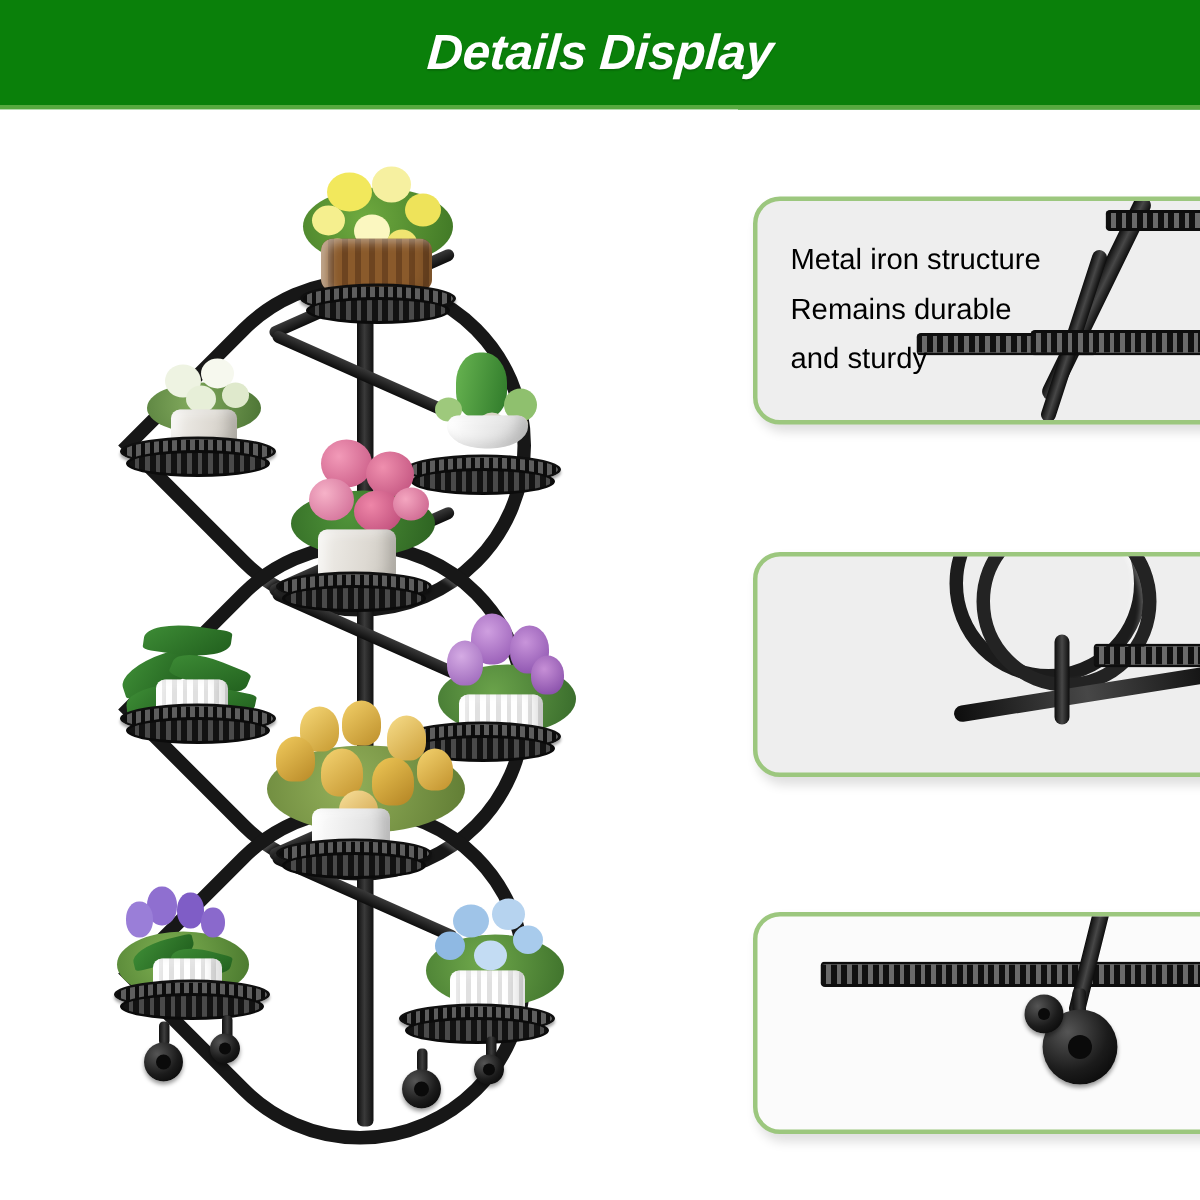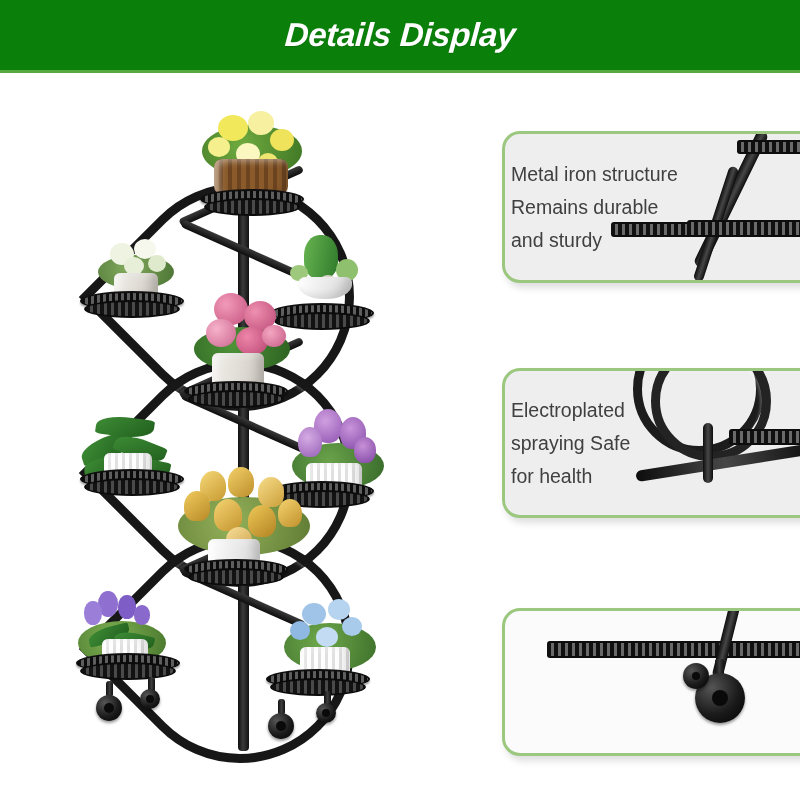--- a/index.html
+++ b/index.html
@@ -181,25 +181,25 @@
     width: 320px;           
     border: 3px solid #9cc77e;
     border-radius: 18px;
     background: #eeeeee;
     box-shadow: 3px 5px 7px rgba(0,0,0,.13);
     overflow: hidden;
   }
   .feature-box.light { background: #fbfbfb; }
   .feature-text {
     position: absolute;
-    left: 6px; top: 50%;
+    left: 22px; top: 50%;
     transform: translateY(-50%);
     font-size: 19.5px;
     line-height: 33px;
-    color: #404040;
+    color: #000000;
     white-space: pre-line;
     z-index: 3;
   }
   .feature-art {
     position: absolute;
     right: 0; top: 0; bottom: 0;
     width: 190px;
     z-index: 1;
   }
 
@@ -433,23 +433,20 @@
 </div>
 
 <div class="feature-box" id="feature-2">
   <div class="feature-art">
     <div class="tube" style="left:4px; top:-48px; width:132px; height:132px; border-color:#1c1c1c;"></div>
     <div class="tube" style="left:22px; top:-30px; width:120px; height:120px; border-color:#232323;"></div>
     <div class="tube-line" style="left:6px; top:86px; width:180px; height:11px; transform:rotate(-9deg); border-radius:6px;"></div>
     <div class="bar-rail" style="left:100px; top:58px; width:110px; height:16px;"></div>
     <div class="tube-line" style="left:74px; top:52px; width:10px; height:60px; border-radius:6px;"></div>
   </div>
-  <div class="feature-text">Electroplated
-spraying Safe
-for health</div>
 </div>
 
 <div class="feature-box light" id="feature-3">
   <div class="feature-art">
     <div class="bar-rail" style="left:-82px; top:30px; width:270px; height:17px;"></div>
     <div class="tube-line" style="left:92px; top:-12px; width:11px; height:80px; transform:rotate(14deg); border-radius:6px;"></div>
     <div class="wheel-stem" style="left:86px; top:48px; width:9px; height:20px;"></div>
     <div class="wheel" style="left:66px; top:62px; width:50px; height:50px;">
       <div class="hub" style="left:17px; top:17px; width:16px; height:16px;"></div>
     </div>

